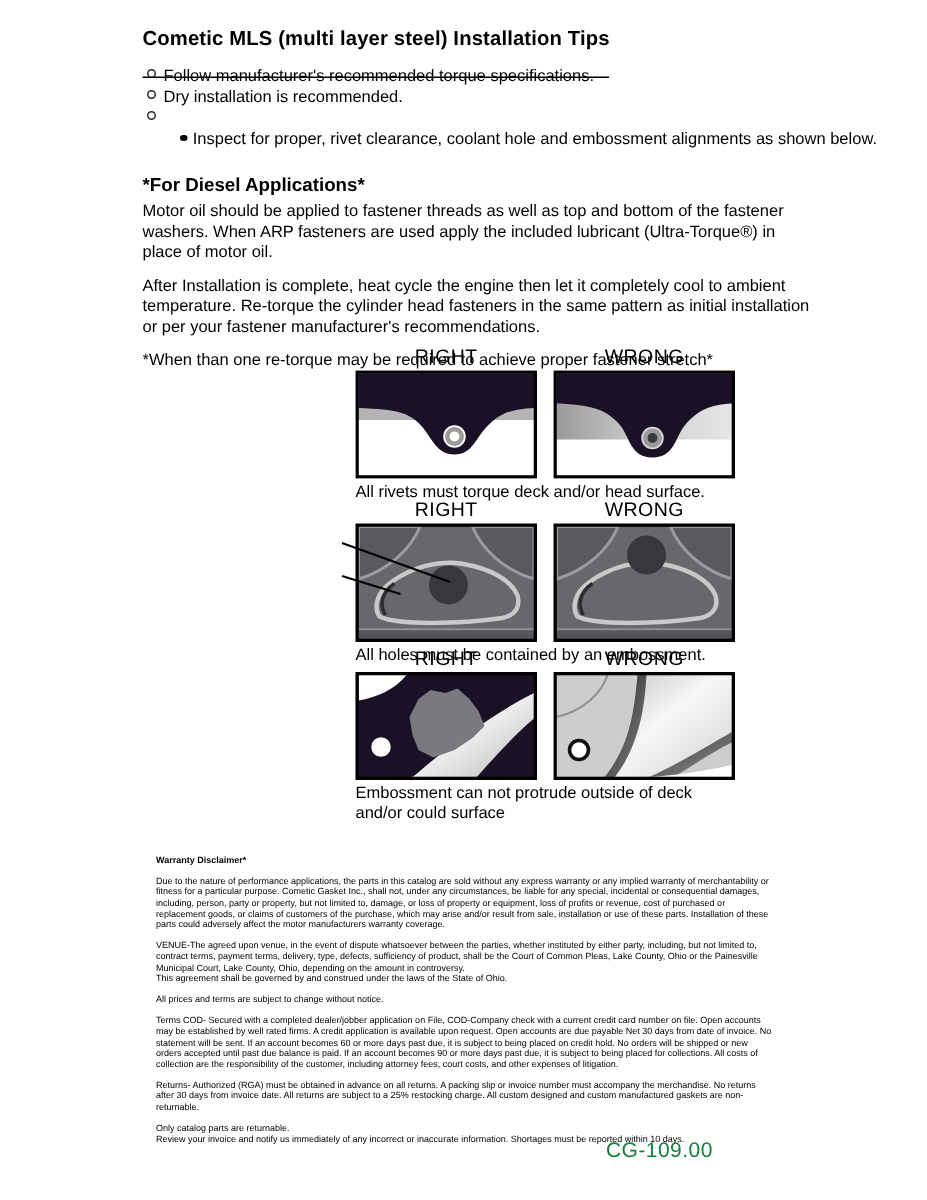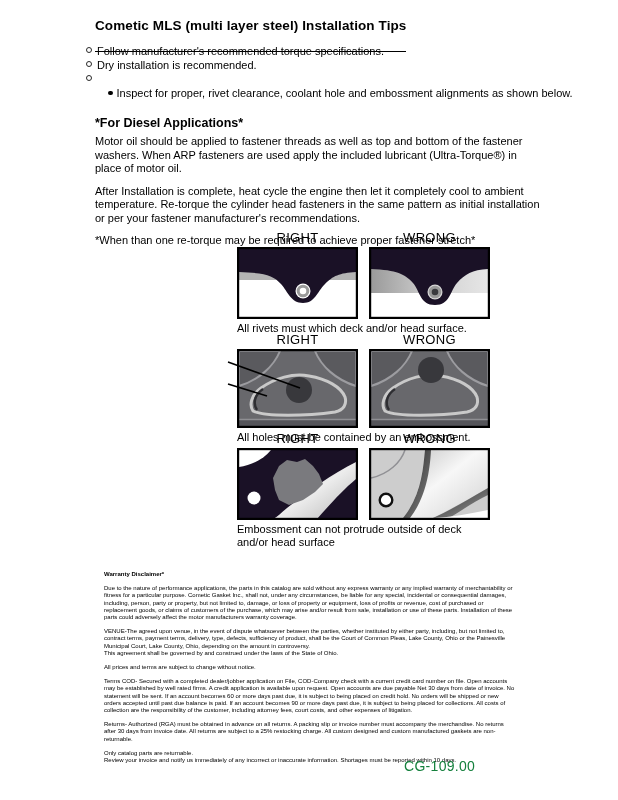--- a/index.html
+++ b/index.html
@@ -4,21 +4,21 @@
 <style>
   html,body{margin:0;padding:0;background:#fff;}
   body{font-family:"Liberation Sans","DejaVu Sans",sans-serif;color:#000;}
   .page{position:relative;width:618px;height:800px;background:#ffffff;overflow:hidden;}
 
   
   .title{position:absolute;left:95px;top:18px;font-size:13.5px;font-weight:bold;
          border-bottom:1.6px solid #000;padding-bottom:18px;letter-spacing:.1px;}
 
   
-  .tips{position:absolute;left:86px;top:44px;font-size:11px;line-height:14px;width:470px;}
+  .tips{position:absolute;left:98px;top:44px;font-size:11px;line-height:14px;width:470px;}
   .tip-row{white-space:nowrap;}
   .tip-row.sub{padding-left:22px;}
   .b1{display:inline-block;width:4px;height:4px;border:1px solid #2a2a2a;border-radius:50%;
       margin-right:5px;vertical-align:2px;}
   .b2{display:inline-block;width:4.5px;height:4.5px;background:#000;border-radius:50%;
       margin-right:4px;vertical-align:2px;}
 
   
   .diesel{position:absolute;left:95px;top:116px;width:448px;}
   .diesel h2{font-size:12.5px;font-weight:bold;margin:0 0 5px 0;}
@@ -92,21 +92,21 @@
           </linearGradient>
         </defs>
         <rect width="121" height="72" fill="#fff"></rect>
         <rect x="2" y="22" width="117" height="24" fill="url(#g1)"></rect>
         <path d="M2,2 H119 V22 C103,23 96,27 88,36 C81,44 81,58 66,58 C51,58 51,44 44,36 C36,27 28,23 2,22 Z" fill="var(--dk)"></path>
         <circle cx="66" cy="45" r="7.5" fill="#d6d6d6"></circle>
         <circle cx="66" cy="45" r="4.8" fill="#3a3a3e" stroke="#9a9a9a" stroke-width="3"></circle>
         <rect x="1" y="1" width="119" height="70" fill="none" stroke="#000" stroke-width="2.4"></rect>
       </svg>
     </div>
-    <div class="figcaption">All rivets must which deck and/or head surface.</div>
+    <div class="figcaption">All rivets must torque deck and/or head surface.</div>
   </div>
 
   <div class="figpair pair2">
     <div class="figlabels">
       <span>RIGHT</span>
       <span>WRONG</span>
     </div>
     <div class="figboxes">
       <svg width="121" height="79" viewBox="0 0 121 79">
         <rect width="121" height="79" fill="var(--gasket-bg)"></rect>
@@ -182,21 +182,21 @@
         <path d="M56,2 C54,22 52,48 34,70 L41,70 C58,48 61,20 62,2 Z" fill="url(#ge1)"></path>
         <path d="M119,40 C98,52 82,62 64,70 L80,70 C95,61 108,52 119,47 Z" fill="url(#ge2)"></path>
         <path d="M64,70 H119 V62 C100,66 82,69 64,70 Z" fill="#fff"></path>
         <path d="M2,30 C20,26 32,14 36,2" stroke="#909094" stroke-width="1.5" fill="none"></path>
         <circle cx="17" cy="52" r="6.3" fill="#fff" stroke="#111" stroke-width="2.4"></circle>
         <rect x="1" y="1" width="119" height="70" fill="none" stroke="#000" stroke-width="2.4"></rect>
       </svg>
     </div>
     <div class="figcaption">
       <div>Embossment can not protrude outside of deck</div>
-      <div>and/or head surface</div>
+      <div>and/or could surface</div>
     </div>
   </div>
 
   <div class="warranty">
     <p class="whead">Warranty Disclaimer*</p>
     <p>Due to the nature of performance applications, the parts in this catalog are sold without any express warranty or any implied warranty of merchantability or fitness for a particular purpose.  Cometic Gasket Inc., shall not, under any circumstances, be liable for any special, incidental or consequential damages, including, person, party or property, but not limited to, damage, or loss of property or equipment, loss of profits or revenue, cost of purchased or replacement goods, or claims of customers of the purchase, which may arise and/or result from sale, installation or use of these parts.  Installation of these parts could adversely affect the motor manufacturers warranty coverage.</p>
     <p>VENUE-The agreed upon venue, in the event of dispute whatsoever between the parties, whether instituted by either party, including, but not limited to, contract terms, payment terms, delivery, type, defects, sufficiency of product, shall be the Court of Common Pleas, Lake County, Ohio or the Painesville Municipal Court, Lake County, Ohio, depending on the amount in controversy.</p>
     <p class="tight">This agreement shall be governed by and construed under the laws of the State of Ohio.</p>
     <p>All prices and terms are subject to change without notice.</p>
     <p>Terms COD- Secured with a completed dealer/jobber application on File, COD-Company check with a current credit card number on file.  Open accounts may be established by well rated firms.  A credit application is available upon request.  Open accounts are due payable Net 30 days from date of invoice.  No statement will be sent.  If an account becomes 60 or more days past due, it is subject to being placed on credit hold.  No orders will be shipped or new orders accepted until past due balance is paid.  If an account becomes 90 or more days past due, it is subject to being placed for collections.  All costs of collection are the responsibility of the customer, including attorney fees, court costs, and other expenses of litigation.</p>

